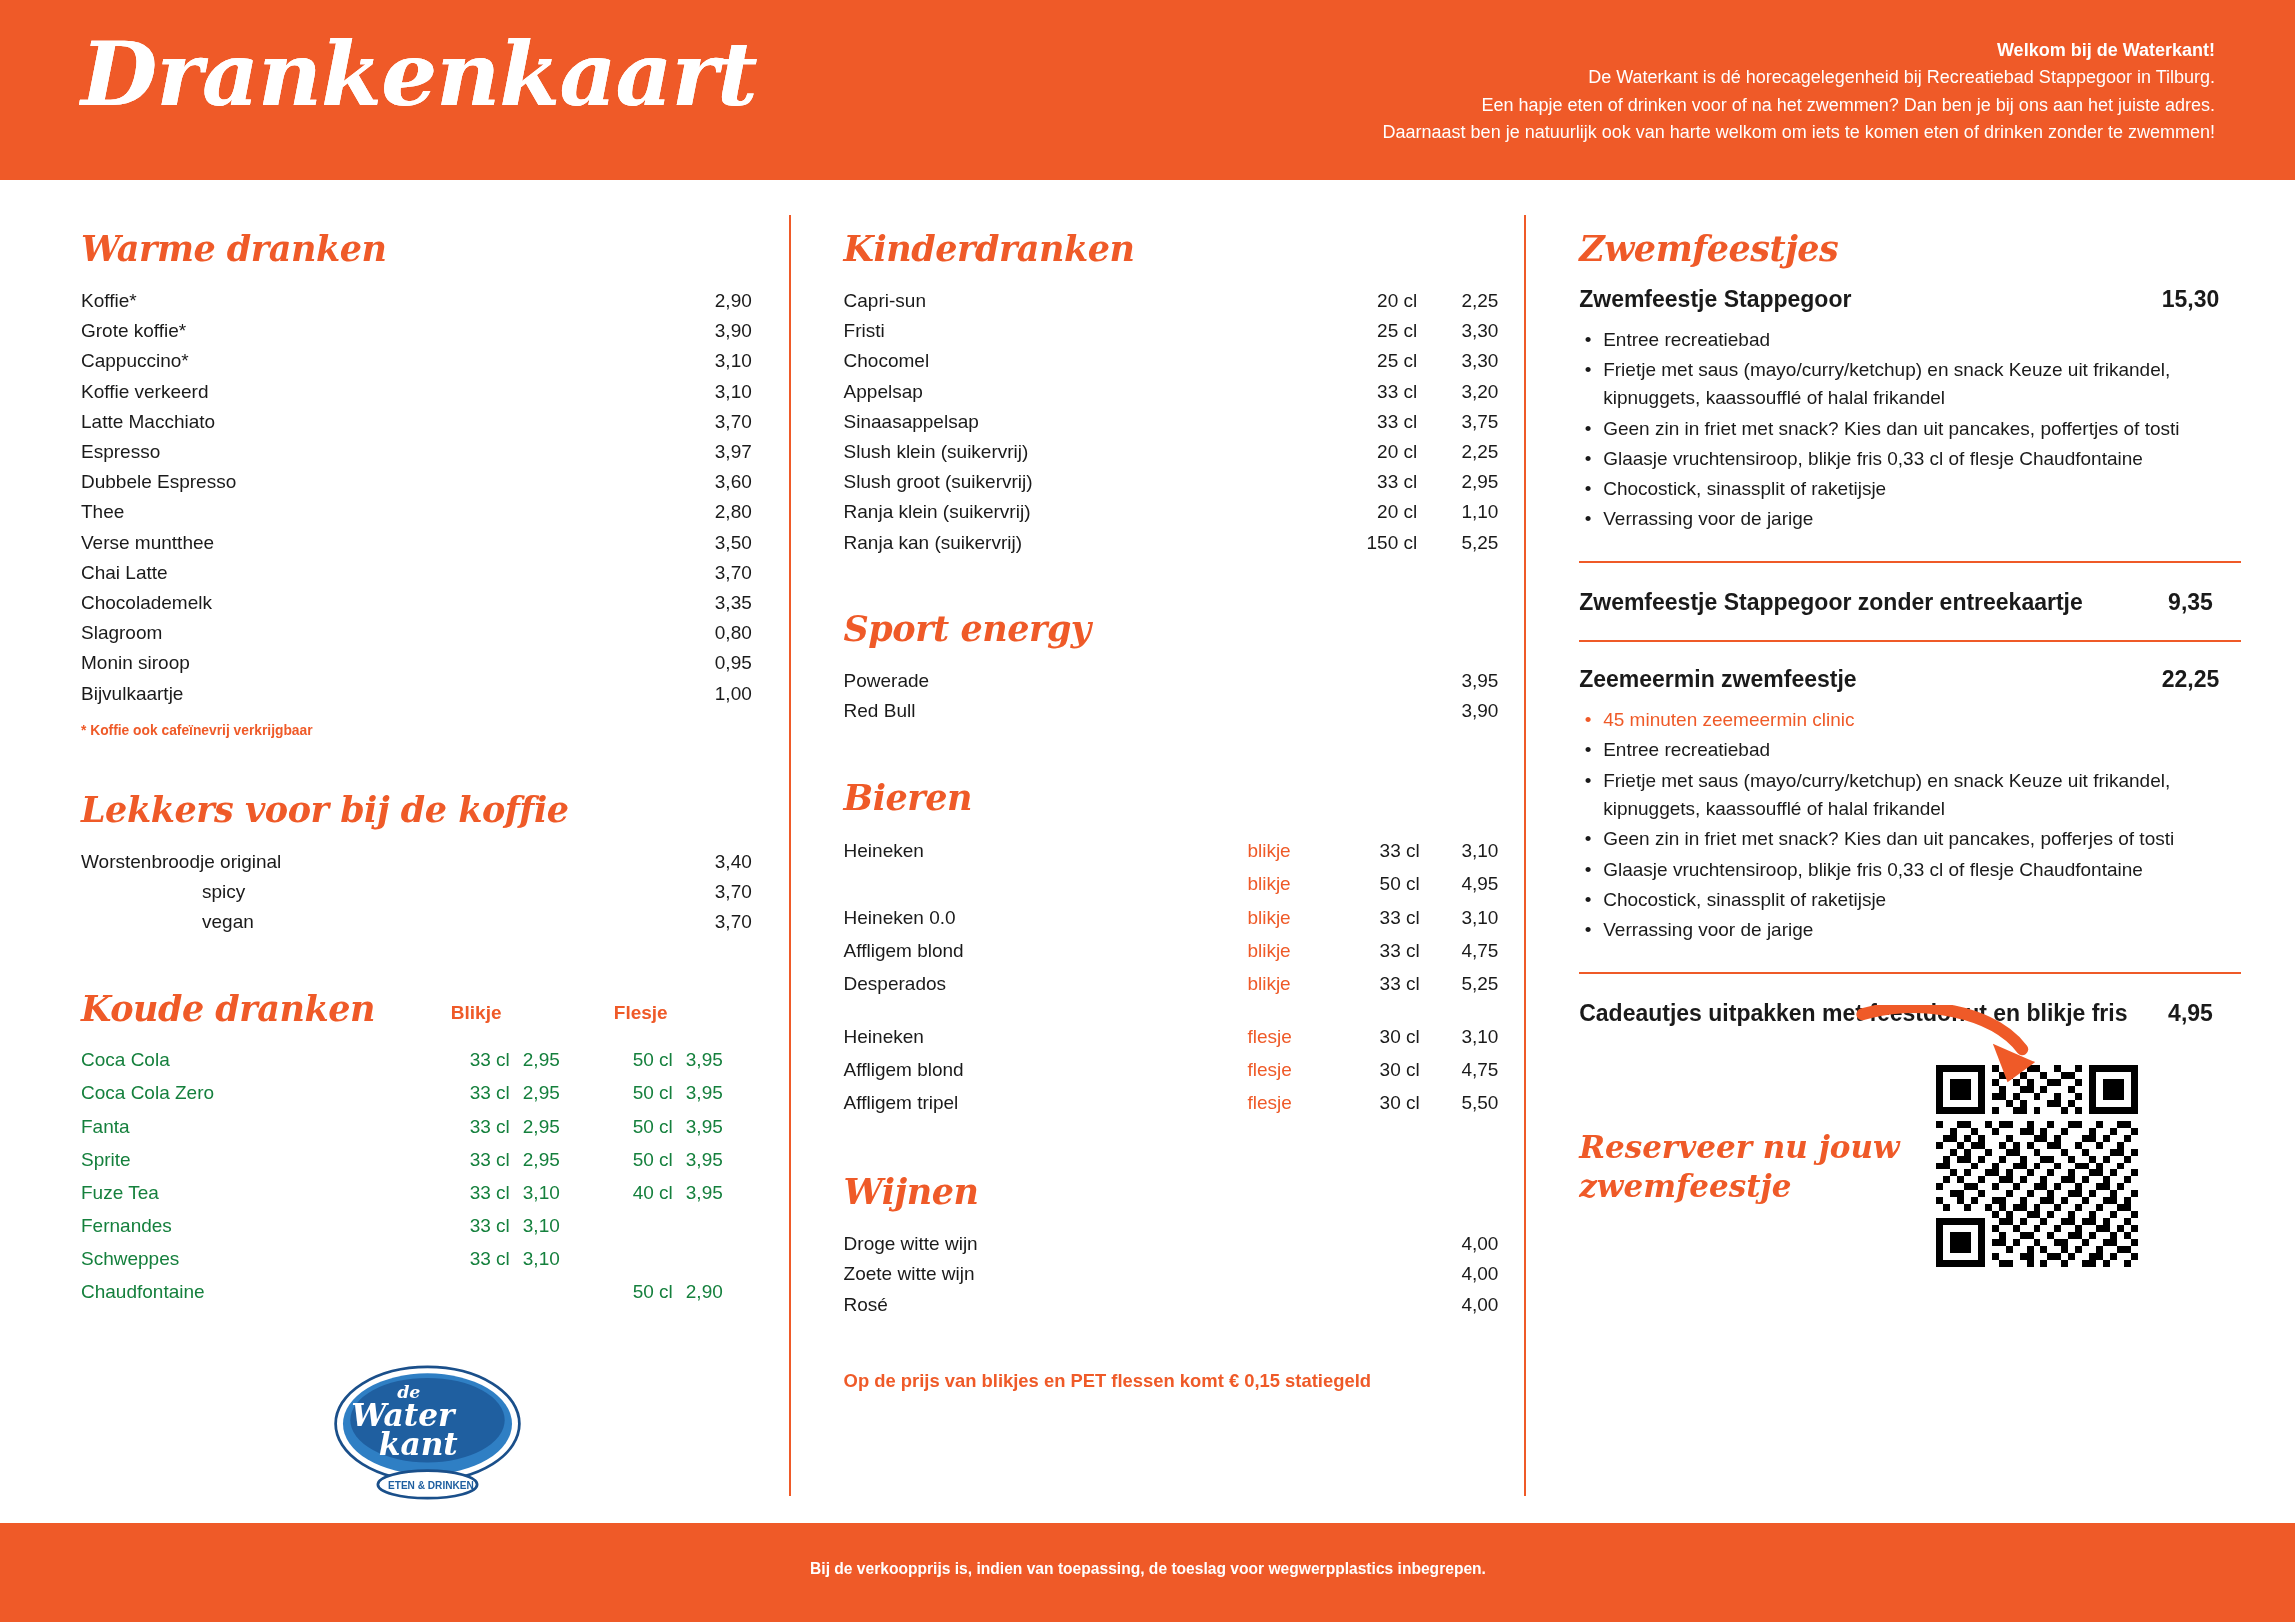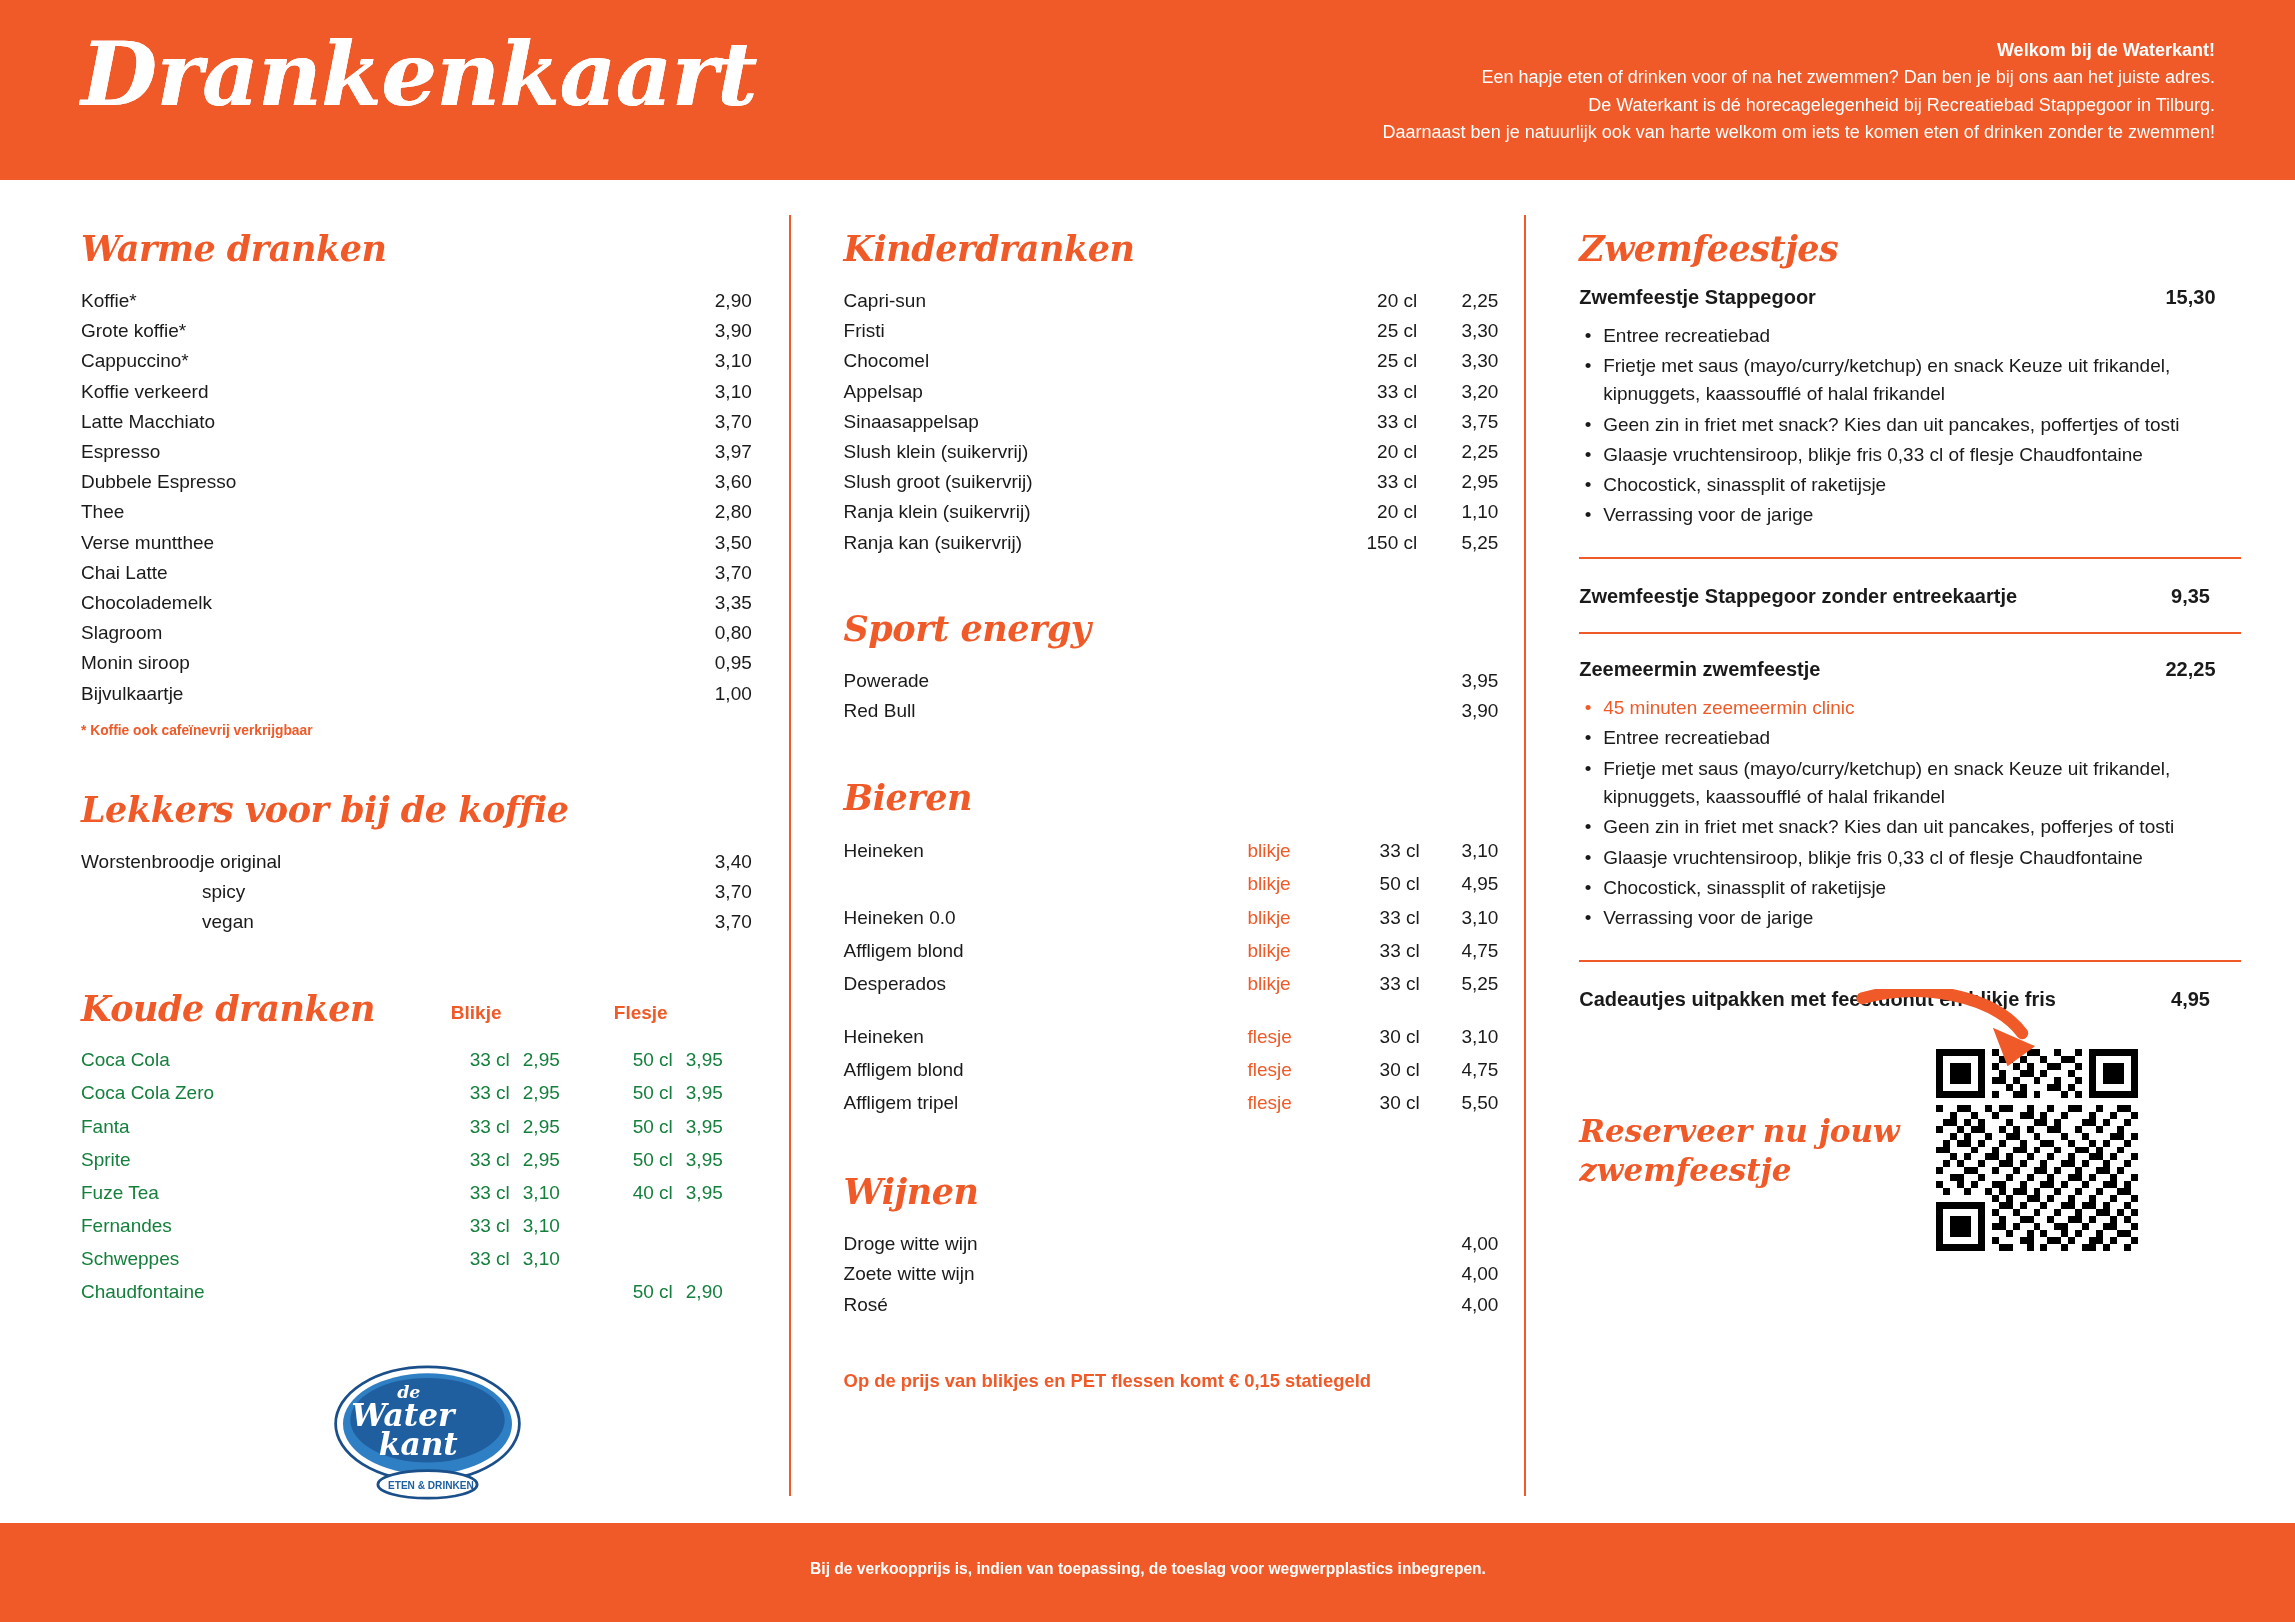--- a/index.html
+++ b/index.html
@@ -152,21 +152,21 @@
     color: #ef5a28;
     font-weight: bold;
     font-size: 18.4px;
     margin-top: 51px;
   }
 
   
   .party-head {
     display: flex;
     align-items: baseline;
-    font-size: 20px;
+    font-size: 23px;
     font-weight: bold;
     color: #1a1a1a;
     margin-bottom: 3.7px;
   }
   .party-head .pname { flex: 1 1 auto; }
   .party-head .pprice { width: 101px; text-align: center; font-weight: bold; }
   ul.bullets {
     list-style: none;
     margin: 13px 0 0 0;
     padding: 0;
@@ -250,22 +250,22 @@
 </style>
 </head>
 <body>
 
 <div class="page">
 
   <div class="header">
     <div class="title">Drankenkaart</div>
     <div class="header-text">
       <div class="hl">Welkom bij de Waterkant!</div>
+      <div>De Waterkant is dé horecagelegenheid bij Recreatiebad Stappegoor in Tilburg.</div>
       <div>Een hapje eten of drinken voor of na het zwemmen? Dan ben je bij ons aan het juiste adres.</div>
-      <div>De Waterkant is dé horecagelegenheid bij Recreatiebad Stappegoor in Tilburg.</div>
       <div>Daarnaast ben je natuurlijk ook van harte welkom om iets te komen eten of drinken zonder te zwemmen!</div>
     </div>
   </div>
 
   <div class="body">
 
     <div class="col col1">
 
       <h2 class="section">Warme dranken</h2>
       <div class="rows">

